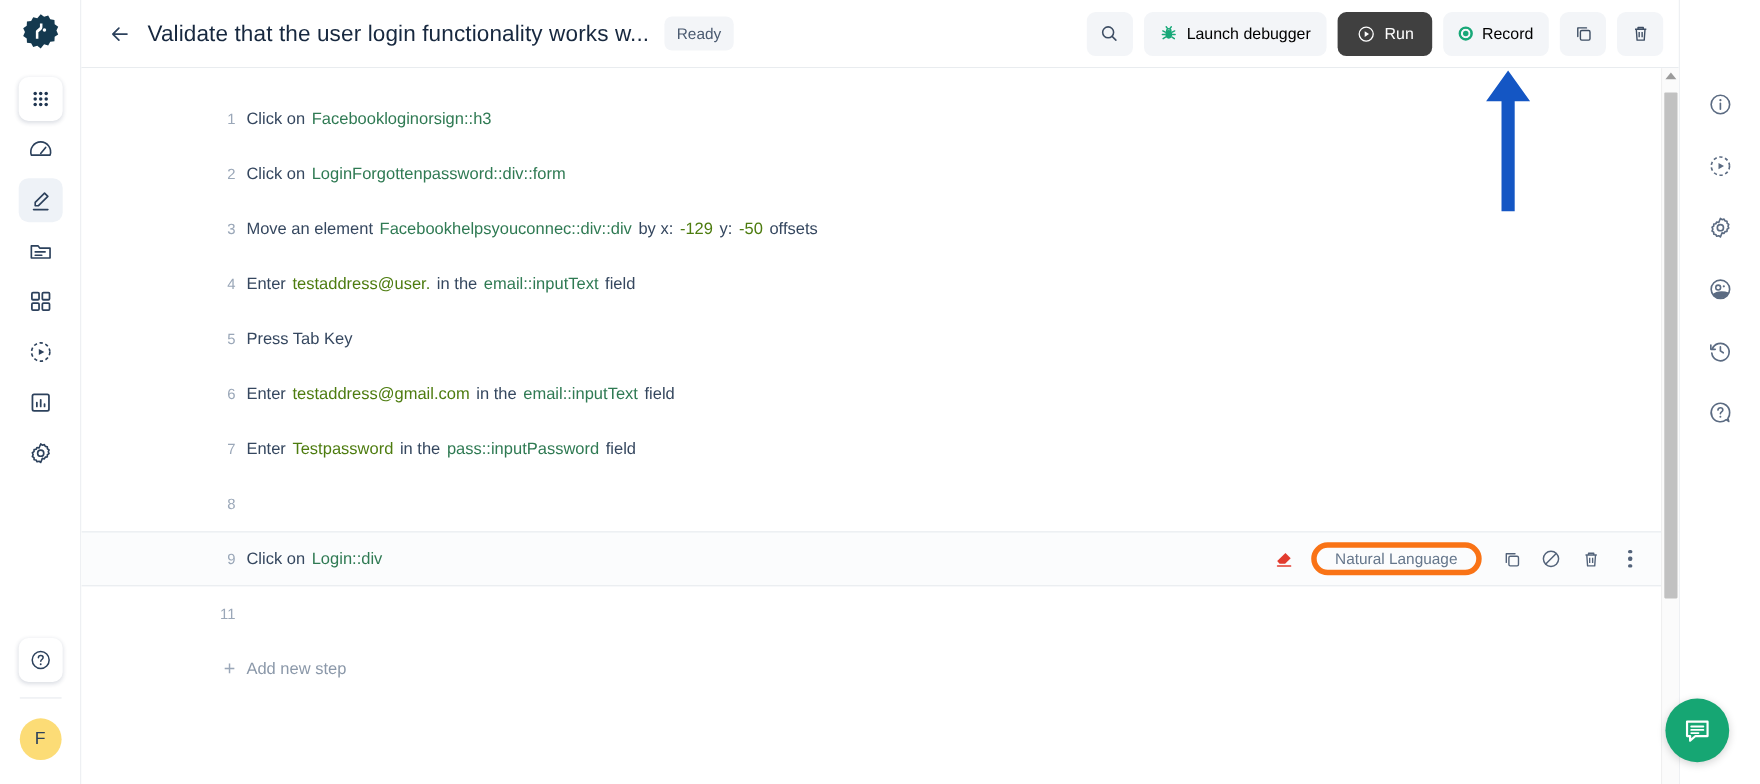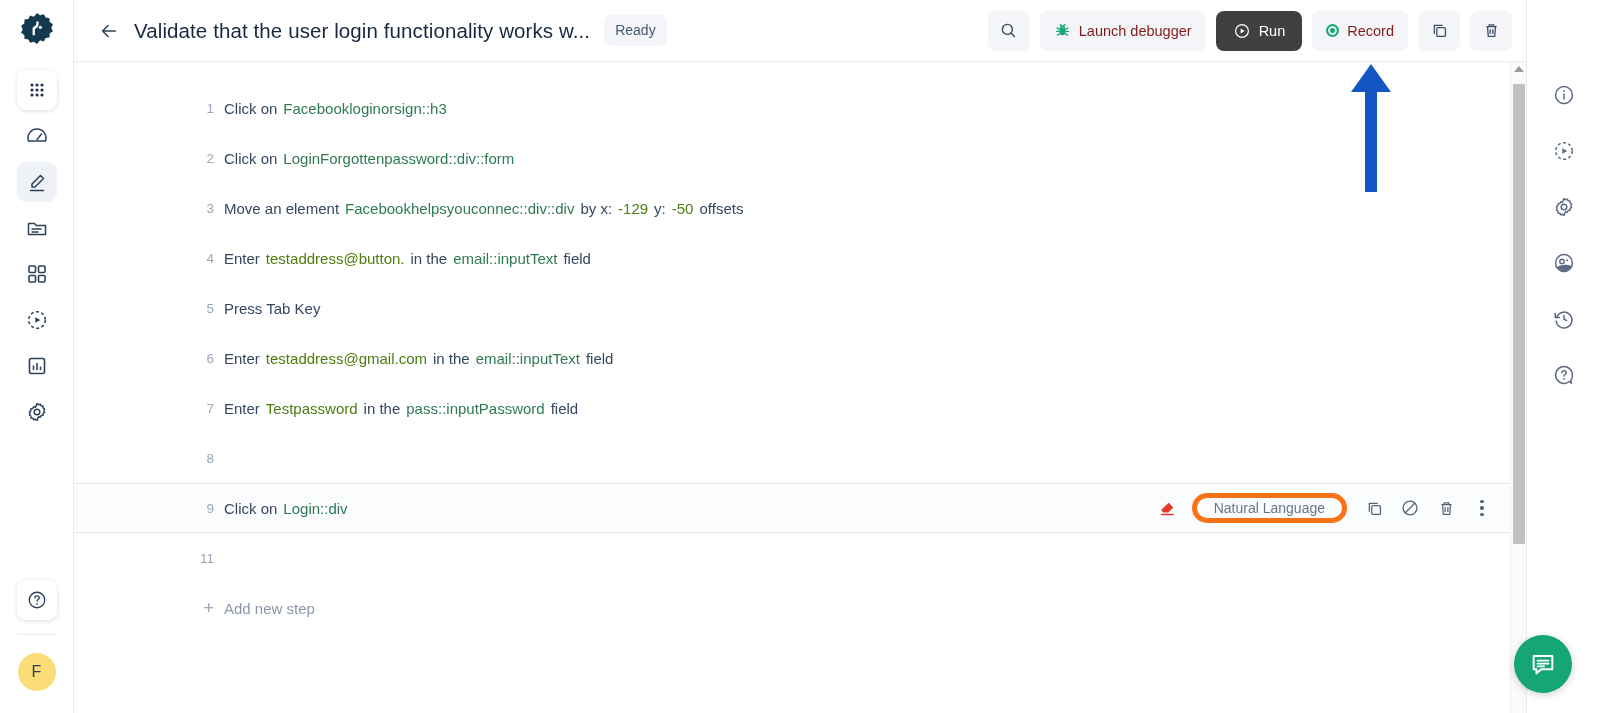--- a/index.html
+++ b/index.html
@@ -63,21 +63,21 @@
     white-space: nowrap; letter-spacing: .1px;
   }
   .ready-badge {
     margin-left: 14px; background: #f3f5f8; color: #4a5a70;
     font-size: 14px; border-radius: 7px; padding: 7px 11px 8px;
   }
   .top-spacer { flex: 1 1 auto; }
   .tb-btn {
     height: 40px; border-radius: 8px; background: #f3f5f8;
     display: flex; align-items: center; justify-content: center;
-    color: #7f1d1d; font-size: 14.5px; cursor: pointer;
+    color: #000000; font-size: 14.5px; cursor: pointer;
     padding: 0 14px; margin-left: 10px; white-space: nowrap;
   }
   .tb-btn.icon-only { width: 42px; padding: 0; }
   .tb-btn.primary { background: #404040; color: #ffffff; padding: 0 17px; }
   .tb-btn .lbl { margin-left: 8px; }
   .rec-dot {
     width: 13px; height: 13px; border-radius: 50%;
     border: 2.5px solid #18a878; background: #18a878;
     box-shadow: inset 0 0 0 2px #f3f5f8;
   }
@@ -335,21 +335,21 @@
           <div class="step-row">
             <div class="step-num">2</div>
             <div class="step-text"><span class="w plain">Click on</span><span class="w sel">LoginForgottenpassword::div::form</span></div>
           </div>
           <div class="step-row">
             <div class="step-num">3</div>
             <div class="step-text"><span class="w plain">Move an element</span><span class="w sel">Facebookhelpsyouconnec::div::div</span><span class="w plain">by x:</span><span class="w val">-129</span><span class="w plain">y:</span><span class="w val">-50</span><span class="w plain">offsets</span></div>
           </div>
           <div class="step-row">
             <div class="step-num">4</div>
-            <div class="step-text"><span class="w plain">Enter</span><span class="w val">testaddress@button.</span><span class="w plain">in the</span><span class="w sel">email::inputText</span><span class="w plain">field</span></div>
+            <div class="step-text"><span class="w plain">Enter</span><span class="w val">testaddress@user.</span><span class="w plain">in the</span><span class="w sel">email::inputText</span><span class="w plain">field</span></div>
           </div>
           <div class="step-row">
             <div class="step-num">5</div>
             <div class="step-text"><span class="w plain">Press Tab Key</span></div>
           </div>
           <div class="step-row">
             <div class="step-num">6</div>
             <div class="step-text"><span class="w plain">Enter</span><span class="w val">testaddress@gmail.com</span><span class="w plain">in the</span><span class="w sel">email::inputText</span><span class="w plain">field</span></div>
           </div>
           <div class="step-row">

